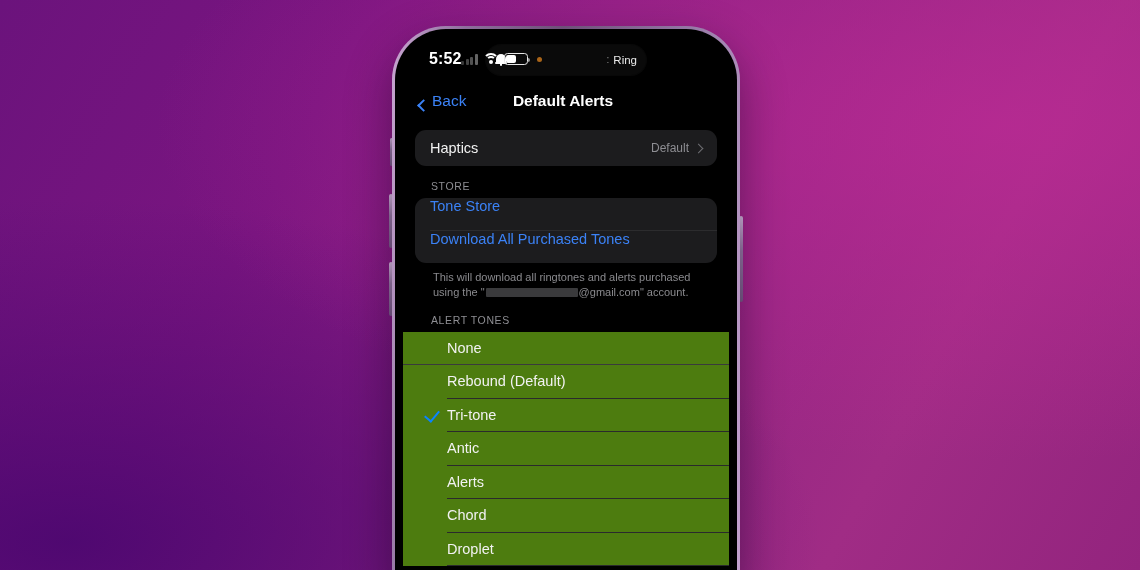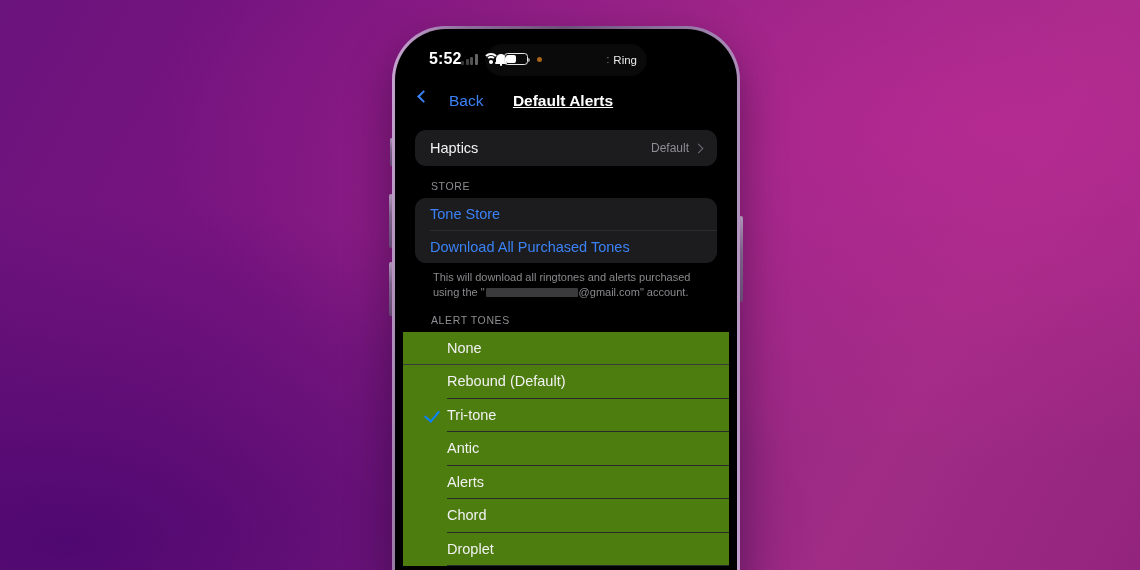--- a/index.html
+++ b/index.html
@@ -93,46 +93,46 @@
   .battery .fill{ position:absolute; left:1.3px; top:1.3px; bottom:1.3px; width:45%; background:#fff; border-radius:2px; }
   .battery .cap{ position:absolute; right:-3.4px; top:3.6px; width:2px; height:4.4px; background:#9a9a9a; border-radius:0 2px 2px 0; }
   .orange-dot{ width:5px; height:5px; border-radius:50%; background:#c7751c; margin-left:4px; opacity:.85; }
 
   
   .navbar{
     position:relative; height:40px;
     display:flex; align-items:center;
     padding:0 16px;
   }
-  .back{ display:flex; align-items:flex-start; gap:20px; color:#3b82f6; font-size:15.5px; cursor:pointer; }
+  .back{ display:flex; align-items:flex-end; gap:3px; color:#3b82f6; font-size:15.5px; cursor:pointer; }
   .chev-left{ width:9px; height:9px; border-left:2.2px solid #3b82f6; border-bottom:2.2px solid #3b82f6; transform:rotate(45deg); margin-right:1px; }
   .nav-title{
     position:absolute; left:0; right:6px; text-align:center;
-    color:#fff; font-size:15.5px; font-weight:bold; pointer-events:none;text-decoration:underline;
+    color:#fff; font-size:15.5px; font-weight:bold; pointer-events:none;
   }
 
   
   .content{ padding:0 12px;margin-top:9px; }
 
   .card{ background:#1c1c1e; border-radius:11px; overflow:hidden; }
 
   .row{
     display:flex; align-items:center; justify-content:space-between;
     height:36px; padding:0 15px;
     color:#f2f2f2; font-size:14.5px;
   }
   .row .value{ display:flex; align-items:center; gap:6px; color:#8e8e93; font-size:12px; }
   .chev-right{ width:7px; height:7px; border-top:1.8px solid #6e6e73; border-right:1.8px solid #6e6e73; transform:rotate(45deg); }
 
   .section-header{
     color:#8e8e93; font-size:10.5px; letter-spacing:0.6px;
     padding:14px 16px 6px 16px; text-transform:uppercase;
   }
   .link-row{
-    height:32px; display:flex; align-items:center; padding:0 15px;
+    height:32px; display:flex; padding:0 15px;
     color:#3b82f6; font-size:14.5px;
   }
   .sep-inset{ height:1px; background:#2c2c2e; margin-left:15px; }
 
   .footnote{
     color:#8a8a8e; font-size:11px; line-height:1.35;
     padding:7px 18px 0 18px;
   }
   .redact{
     display:inline-block; width:92px; height:9px;

